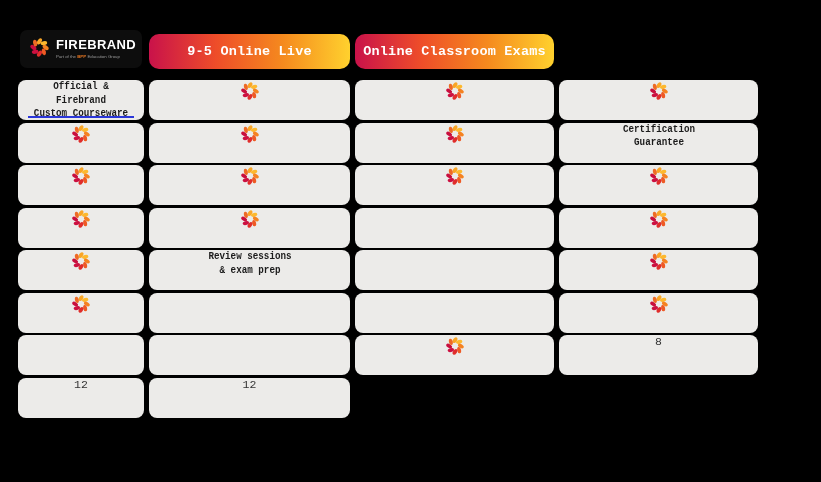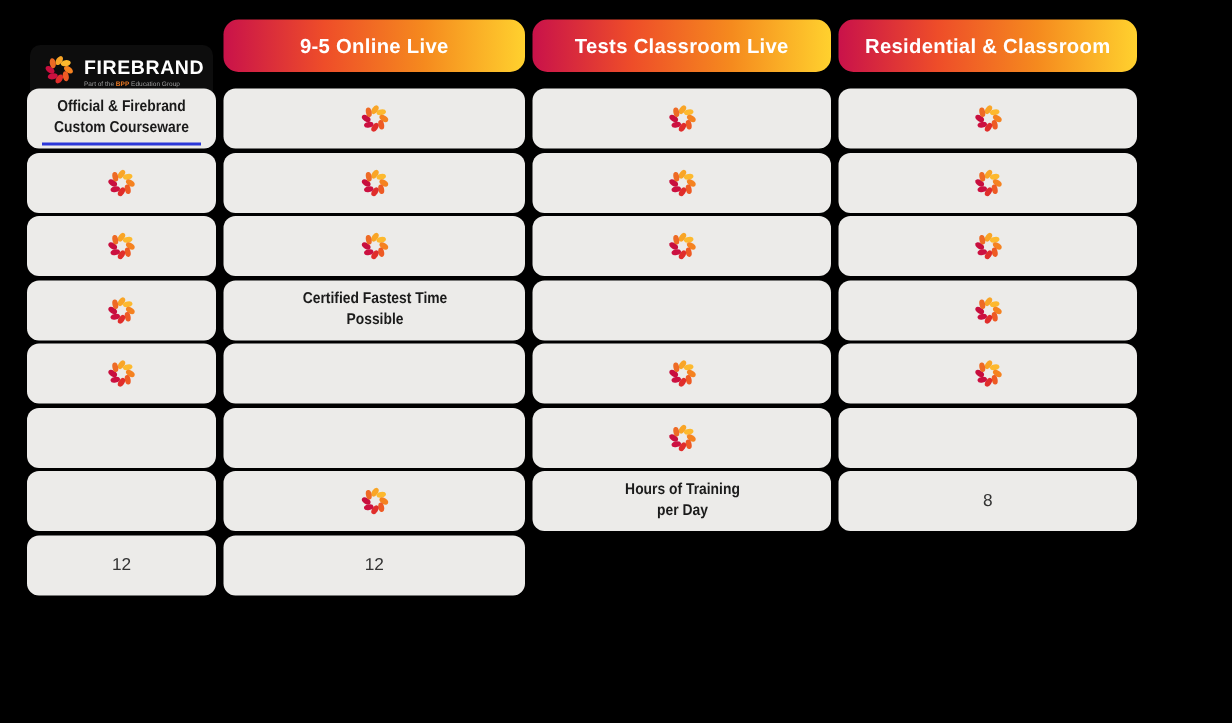--- a/index.html
+++ b/index.html
@@ -20,39 +20,39 @@
   }
   .brand-text{display:flex;flex-direction:column;justify-content:center;}
   .brand-name{color:#fff;font-weight:bold;font-size:13px;letter-spacing:.4px;line-height:1.1;}
   .brand-tagline{
     font-size:7px;color:#9b9b9b;white-space:nowrap;line-height:1;
     transform:scale(.62);transform-origin:left top;margin-top:1px;height:6px;
   }
   .brand-tagline b{color:var(--bpp,#e87722);font-weight:bold;}
 
   
-  .table{position:absolute;left:18px;top:13px;width:740px;}
+  .table{position:absolute;left:18px;top:34px;width:740px;font-family:Liberation Mono, monospace;}
   .header-row{
     display:grid;grid-template-columns:126px 201px 199px 199px;column-gap:5px;height:35px;
   }
   .pill{
     background:var(--pill,linear-gradient(90deg,#c9124a,#ee4d29,#f58a1e,#ffd12e));
     border-radius:10px;
     display:flex;align-items:center;justify-content:center;
     color:var(--headtext,#fff);font-weight:bold;font-size:13.5px;letter-spacing:.2px;
   }
   .grid{
     margin-top:11px;
     display:grid;grid-template-columns:126px 201px 199px 199px;
     column-gap:5px;grid-auto-rows:40px;row-gap:2.5px;
   }
   .cell{
     background:var(--cell,#ecebe9);
     border-radius:8px;
-    display:flex;align-items:center;justify-content:center;
+    display:flex;justify-content:center;
   }
   .label-cell{position:relative;color:var(--label,#1b1b1b);}
   .label-cell span{
     display:block;width:140px;text-align:center;
     font-weight:bold;font-size:10.5px;line-height:1.3;
     white-space:pre-line;
     transform:scaleX(.88);transform-origin:center;
   }
   .underline{
     position:absolute;left:10px;right:10px;bottom:2px;height:1.6px;
@@ -106,22 +106,21 @@
         <b>BPP</b>
         <span>Education Group</span>
       </div>
     </div>
   </div>
 
   <div class="table">
     <div class="header-row" id="header-row">
       <div class="spacer"></div>
     <div class="pill">9-5 Online Live</div>
-        <div class="pill">Tests Classroom Live</div>
-        <div class="pill">Residential &amp; Classroom</div>
+        <div class="pill">Online Classroom Exams</div>
       </div>
     <div class="grid" id="grid">
         <div class="cell label-cell">
           <span>Official &amp; Firebrand
 Custom Courseware</span>
           <div class="underline"></div>
         </div>
         <div class="cell value-cell">
           <svg viewBox="0 0 24 24" width="22" height="22">
             <g transform="rotate(0 12 12)">
@@ -283,191 +282,190 @@
               <ellipse cx="12" cy="5.6" rx="2.1" ry="3.5" transform="rotate(34 12 5.6)" fill="#cc1040"></ellipse>
             </g>
             <g transform="rotate(270 12 12)">
               <ellipse cx="12" cy="5.6" rx="2.1" ry="3.5" transform="rotate(34 12 5.6)" fill="#c80e3e"></ellipse>
             </g>
             <g transform="rotate(315 12 12)">
               <ellipse cx="12" cy="5.6" rx="2.1" ry="3.5" transform="rotate(34 12 5.6)" fill="#ee6a25"></ellipse>
             </g>
           </svg>
         </div>
-        <div class="cell value-cell">
-          <svg viewBox="0 0 24 24" width="22" height="22">
-            <g transform="rotate(0 12 12)">
-              <ellipse cx="12" cy="5.6" rx="2.1" ry="3.5" transform="rotate(34 12 5.6)" fill="#f9a526"></ellipse>
-            </g>
-            <g transform="rotate(45 12 12)">
-              <ellipse cx="12" cy="5.6" rx="2.1" ry="3.5" transform="rotate(34 12 5.6)" fill="#fdb92e"></ellipse>
-            </g>
-            <g transform="rotate(90 12 12)">
-              <ellipse cx="12" cy="5.6" rx="2.1" ry="3.5" transform="rotate(34 12 5.6)" fill="#f58220"></ellipse>
-            </g>
-            <g transform="rotate(135 12 12)">
-              <ellipse cx="12" cy="5.6" rx="2.1" ry="3.5" transform="rotate(34 12 5.6)" fill="#ee5a24"></ellipse>
-            </g>
-            <g transform="rotate(180 12 12)">
-              <ellipse cx="12" cy="5.6" rx="2.1" ry="3.5" transform="rotate(34 12 5.6)" fill="#e02d2b"></ellipse>
-            </g>
-            <g transform="rotate(225 12 12)">
-              <ellipse cx="12" cy="5.6" rx="2.1" ry="3.5" transform="rotate(34 12 5.6)" fill="#cc1040"></ellipse>
-            </g>
-            <g transform="rotate(270 12 12)">
-              <ellipse cx="12" cy="5.6" rx="2.1" ry="3.5" transform="rotate(34 12 5.6)" fill="#c80e3e"></ellipse>
-            </g>
-            <g transform="rotate(315 12 12)">
-              <ellipse cx="12" cy="5.6" rx="2.1" ry="3.5" transform="rotate(34 12 5.6)" fill="#ee6a25"></ellipse>
-            </g>
-          </svg>
-        </div>
-        <div class="cell value-cell">
-          <svg viewBox="0 0 24 24" width="22" height="22">
-            <g transform="rotate(0 12 12)">
-              <ellipse cx="12" cy="5.6" rx="2.1" ry="3.5" transform="rotate(34 12 5.6)" fill="#f9a526"></ellipse>
-            </g>
-            <g transform="rotate(45 12 12)">
-              <ellipse cx="12" cy="5.6" rx="2.1" ry="3.5" transform="rotate(34 12 5.6)" fill="#fdb92e"></ellipse>
-            </g>
-            <g transform="rotate(90 12 12)">
-              <ellipse cx="12" cy="5.6" rx="2.1" ry="3.5" transform="rotate(34 12 5.6)" fill="#f58220"></ellipse>
-            </g>
-            <g transform="rotate(135 12 12)">
-              <ellipse cx="12" cy="5.6" rx="2.1" ry="3.5" transform="rotate(34 12 5.6)" fill="#ee5a24"></ellipse>
-            </g>
-            <g transform="rotate(180 12 12)">
-              <ellipse cx="12" cy="5.6" rx="2.1" ry="3.5" transform="rotate(34 12 5.6)" fill="#e02d2b"></ellipse>
-            </g>
-            <g transform="rotate(225 12 12)">
-              <ellipse cx="12" cy="5.6" rx="2.1" ry="3.5" transform="rotate(34 12 5.6)" fill="#cc1040"></ellipse>
-            </g>
-            <g transform="rotate(270 12 12)">
-              <ellipse cx="12" cy="5.6" rx="2.1" ry="3.5" transform="rotate(34 12 5.6)" fill="#c80e3e"></ellipse>
-            </g>
-            <g transform="rotate(315 12 12)">
-              <ellipse cx="12" cy="5.6" rx="2.1" ry="3.5" transform="rotate(34 12 5.6)" fill="#ee6a25"></ellipse>
-            </g>
-          </svg>
-        </div>
-        <div class="cell value-cell">
-          <svg viewBox="0 0 24 24" width="22" height="22">
-            <g transform="rotate(0 12 12)">
-              <ellipse cx="12" cy="5.6" rx="2.1" ry="3.5" transform="rotate(34 12 5.6)" fill="#f9a526"></ellipse>
-            </g>
-            <g transform="rotate(45 12 12)">
-              <ellipse cx="12" cy="5.6" rx="2.1" ry="3.5" transform="rotate(34 12 5.6)" fill="#fdb92e"></ellipse>
-            </g>
-            <g transform="rotate(90 12 12)">
-              <ellipse cx="12" cy="5.6" rx="2.1" ry="3.5" transform="rotate(34 12 5.6)" fill="#f58220"></ellipse>
-            </g>
-            <g transform="rotate(135 12 12)">
-              <ellipse cx="12" cy="5.6" rx="2.1" ry="3.5" transform="rotate(34 12 5.6)" fill="#ee5a24"></ellipse>
-            </g>
-            <g transform="rotate(180 12 12)">
-              <ellipse cx="12" cy="5.6" rx="2.1" ry="3.5" transform="rotate(34 12 5.6)" fill="#e02d2b"></ellipse>
-            </g>
-            <g transform="rotate(225 12 12)">
-              <ellipse cx="12" cy="5.6" rx="2.1" ry="3.5" transform="rotate(34 12 5.6)" fill="#cc1040"></ellipse>
-            </g>
-            <g transform="rotate(270 12 12)">
-              <ellipse cx="12" cy="5.6" rx="2.1" ry="3.5" transform="rotate(34 12 5.6)" fill="#c80e3e"></ellipse>
-            </g>
-            <g transform="rotate(315 12 12)">
-              <ellipse cx="12" cy="5.6" rx="2.1" ry="3.5" transform="rotate(34 12 5.6)" fill="#ee6a25"></ellipse>
-            </g>
-          </svg>
-        </div>
-        <div class="cell value-cell">
-          <svg viewBox="0 0 24 24" width="22" height="22">
-            <g transform="rotate(0 12 12)">
-              <ellipse cx="12" cy="5.6" rx="2.1" ry="3.5" transform="rotate(34 12 5.6)" fill="#f9a526"></ellipse>
-            </g>
-            <g transform="rotate(45 12 12)">
-              <ellipse cx="12" cy="5.6" rx="2.1" ry="3.5" transform="rotate(34 12 5.6)" fill="#fdb92e"></ellipse>
-            </g>
-            <g transform="rotate(90 12 12)">
-              <ellipse cx="12" cy="5.6" rx="2.1" ry="3.5" transform="rotate(34 12 5.6)" fill="#f58220"></ellipse>
-            </g>
-            <g transform="rotate(135 12 12)">
-              <ellipse cx="12" cy="5.6" rx="2.1" ry="3.5" transform="rotate(34 12 5.6)" fill="#ee5a24"></ellipse>
-            </g>
-            <g transform="rotate(180 12 12)">
-              <ellipse cx="12" cy="5.6" rx="2.1" ry="3.5" transform="rotate(34 12 5.6)" fill="#e02d2b"></ellipse>
-            </g>
-            <g transform="rotate(225 12 12)">
-              <ellipse cx="12" cy="5.6" rx="2.1" ry="3.5" transform="rotate(34 12 5.6)" fill="#cc1040"></ellipse>
-            </g>
-            <g transform="rotate(270 12 12)">
-              <ellipse cx="12" cy="5.6" rx="2.1" ry="3.5" transform="rotate(34 12 5.6)" fill="#c80e3e"></ellipse>
-            </g>
-            <g transform="rotate(315 12 12)">
-              <ellipse cx="12" cy="5.6" rx="2.1" ry="3.5" transform="rotate(34 12 5.6)" fill="#ee6a25"></ellipse>
-            </g>
-          </svg>
-        </div>
-        <div class="cell value-cell">
-          <svg viewBox="0 0 24 24" width="22" height="22">
-            <g transform="rotate(0 12 12)">
-              <ellipse cx="12" cy="5.6" rx="2.1" ry="3.5" transform="rotate(34 12 5.6)" fill="#f9a526"></ellipse>
-            </g>
-            <g transform="rotate(45 12 12)">
-              <ellipse cx="12" cy="5.6" rx="2.1" ry="3.5" transform="rotate(34 12 5.6)" fill="#fdb92e"></ellipse>
-            </g>
-            <g transform="rotate(90 12 12)">
-              <ellipse cx="12" cy="5.6" rx="2.1" ry="3.5" transform="rotate(34 12 5.6)" fill="#f58220"></ellipse>
-            </g>
-            <g transform="rotate(135 12 12)">
-              <ellipse cx="12" cy="5.6" rx="2.1" ry="3.5" transform="rotate(34 12 5.6)" fill="#ee5a24"></ellipse>
-            </g>
-            <g transform="rotate(180 12 12)">
-              <ellipse cx="12" cy="5.6" rx="2.1" ry="3.5" transform="rotate(34 12 5.6)" fill="#e02d2b"></ellipse>
-            </g>
-            <g transform="rotate(225 12 12)">
-              <ellipse cx="12" cy="5.6" rx="2.1" ry="3.5" transform="rotate(34 12 5.6)" fill="#cc1040"></ellipse>
-            </g>
-            <g transform="rotate(270 12 12)">
-              <ellipse cx="12" cy="5.6" rx="2.1" ry="3.5" transform="rotate(34 12 5.6)" fill="#c80e3e"></ellipse>
-            </g>
-            <g transform="rotate(315 12 12)">
-              <ellipse cx="12" cy="5.6" rx="2.1" ry="3.5" transform="rotate(34 12 5.6)" fill="#ee6a25"></ellipse>
-            </g>
-          </svg>
-        </div>
-        <div class="cell value-cell">
-          <svg viewBox="0 0 24 24" width="22" height="22">
-            <g transform="rotate(0 12 12)">
-              <ellipse cx="12" cy="5.6" rx="2.1" ry="3.5" transform="rotate(34 12 5.6)" fill="#f9a526"></ellipse>
-            </g>
-            <g transform="rotate(45 12 12)">
-              <ellipse cx="12" cy="5.6" rx="2.1" ry="3.5" transform="rotate(34 12 5.6)" fill="#fdb92e"></ellipse>
-            </g>
-            <g transform="rotate(90 12 12)">
-              <ellipse cx="12" cy="5.6" rx="2.1" ry="3.5" transform="rotate(34 12 5.6)" fill="#f58220"></ellipse>
-            </g>
-            <g transform="rotate(135 12 12)">
-              <ellipse cx="12" cy="5.6" rx="2.1" ry="3.5" transform="rotate(34 12 5.6)" fill="#ee5a24"></ellipse>
-            </g>
-            <g transform="rotate(180 12 12)">
-              <ellipse cx="12" cy="5.6" rx="2.1" ry="3.5" transform="rotate(34 12 5.6)" fill="#e02d2b"></ellipse>
-            </g>
-            <g transform="rotate(225 12 12)">
-              <ellipse cx="12" cy="5.6" rx="2.1" ry="3.5" transform="rotate(34 12 5.6)" fill="#cc1040"></ellipse>
-            </g>
-            <g transform="rotate(270 12 12)">
-              <ellipse cx="12" cy="5.6" rx="2.1" ry="3.5" transform="rotate(34 12 5.6)" fill="#c80e3e"></ellipse>
-            </g>
-            <g transform="rotate(315 12 12)">
-              <ellipse cx="12" cy="5.6" rx="2.1" ry="3.5" transform="rotate(34 12 5.6)" fill="#ee6a25"></ellipse>
-            </g>
-          </svg>
-        </div>
         <div class="cell label-cell">
-          <span>Certified Fastest Time
-Possible</span>
+          <span>Certification Guarantee</span>
+        </div>
+        <div class="cell value-cell">
+          <svg viewBox="0 0 24 24" width="22" height="22">
+            <g transform="rotate(0 12 12)">
+              <ellipse cx="12" cy="5.6" rx="2.1" ry="3.5" transform="rotate(34 12 5.6)" fill="#f9a526"></ellipse>
+            </g>
+            <g transform="rotate(45 12 12)">
+              <ellipse cx="12" cy="5.6" rx="2.1" ry="3.5" transform="rotate(34 12 5.6)" fill="#fdb92e"></ellipse>
+            </g>
+            <g transform="rotate(90 12 12)">
+              <ellipse cx="12" cy="5.6" rx="2.1" ry="3.5" transform="rotate(34 12 5.6)" fill="#f58220"></ellipse>
+            </g>
+            <g transform="rotate(135 12 12)">
+              <ellipse cx="12" cy="5.6" rx="2.1" ry="3.5" transform="rotate(34 12 5.6)" fill="#ee5a24"></ellipse>
+            </g>
+            <g transform="rotate(180 12 12)">
+              <ellipse cx="12" cy="5.6" rx="2.1" ry="3.5" transform="rotate(34 12 5.6)" fill="#e02d2b"></ellipse>
+            </g>
+            <g transform="rotate(225 12 12)">
+              <ellipse cx="12" cy="5.6" rx="2.1" ry="3.5" transform="rotate(34 12 5.6)" fill="#cc1040"></ellipse>
+            </g>
+            <g transform="rotate(270 12 12)">
+              <ellipse cx="12" cy="5.6" rx="2.1" ry="3.5" transform="rotate(34 12 5.6)" fill="#c80e3e"></ellipse>
+            </g>
+            <g transform="rotate(315 12 12)">
+              <ellipse cx="12" cy="5.6" rx="2.1" ry="3.5" transform="rotate(34 12 5.6)" fill="#ee6a25"></ellipse>
+            </g>
+          </svg>
+        </div>
+        <div class="cell value-cell">
+          <svg viewBox="0 0 24 24" width="22" height="22">
+            <g transform="rotate(0 12 12)">
+              <ellipse cx="12" cy="5.6" rx="2.1" ry="3.5" transform="rotate(34 12 5.6)" fill="#f9a526"></ellipse>
+            </g>
+            <g transform="rotate(45 12 12)">
+              <ellipse cx="12" cy="5.6" rx="2.1" ry="3.5" transform="rotate(34 12 5.6)" fill="#fdb92e"></ellipse>
+            </g>
+            <g transform="rotate(90 12 12)">
+              <ellipse cx="12" cy="5.6" rx="2.1" ry="3.5" transform="rotate(34 12 5.6)" fill="#f58220"></ellipse>
+            </g>
+            <g transform="rotate(135 12 12)">
+              <ellipse cx="12" cy="5.6" rx="2.1" ry="3.5" transform="rotate(34 12 5.6)" fill="#ee5a24"></ellipse>
+            </g>
+            <g transform="rotate(180 12 12)">
+              <ellipse cx="12" cy="5.6" rx="2.1" ry="3.5" transform="rotate(34 12 5.6)" fill="#e02d2b"></ellipse>
+            </g>
+            <g transform="rotate(225 12 12)">
+              <ellipse cx="12" cy="5.6" rx="2.1" ry="3.5" transform="rotate(34 12 5.6)" fill="#cc1040"></ellipse>
+            </g>
+            <g transform="rotate(270 12 12)">
+              <ellipse cx="12" cy="5.6" rx="2.1" ry="3.5" transform="rotate(34 12 5.6)" fill="#c80e3e"></ellipse>
+            </g>
+            <g transform="rotate(315 12 12)">
+              <ellipse cx="12" cy="5.6" rx="2.1" ry="3.5" transform="rotate(34 12 5.6)" fill="#ee6a25"></ellipse>
+            </g>
+          </svg>
+        </div>
+        <div class="cell value-cell">
+          <svg viewBox="0 0 24 24" width="22" height="22">
+            <g transform="rotate(0 12 12)">
+              <ellipse cx="12" cy="5.6" rx="2.1" ry="3.5" transform="rotate(34 12 5.6)" fill="#f9a526"></ellipse>
+            </g>
+            <g transform="rotate(45 12 12)">
+              <ellipse cx="12" cy="5.6" rx="2.1" ry="3.5" transform="rotate(34 12 5.6)" fill="#fdb92e"></ellipse>
+            </g>
+            <g transform="rotate(90 12 12)">
+              <ellipse cx="12" cy="5.6" rx="2.1" ry="3.5" transform="rotate(34 12 5.6)" fill="#f58220"></ellipse>
+            </g>
+            <g transform="rotate(135 12 12)">
+              <ellipse cx="12" cy="5.6" rx="2.1" ry="3.5" transform="rotate(34 12 5.6)" fill="#ee5a24"></ellipse>
+            </g>
+            <g transform="rotate(180 12 12)">
+              <ellipse cx="12" cy="5.6" rx="2.1" ry="3.5" transform="rotate(34 12 5.6)" fill="#e02d2b"></ellipse>
+            </g>
+            <g transform="rotate(225 12 12)">
+              <ellipse cx="12" cy="5.6" rx="2.1" ry="3.5" transform="rotate(34 12 5.6)" fill="#cc1040"></ellipse>
+            </g>
+            <g transform="rotate(270 12 12)">
+              <ellipse cx="12" cy="5.6" rx="2.1" ry="3.5" transform="rotate(34 12 5.6)" fill="#c80e3e"></ellipse>
+            </g>
+            <g transform="rotate(315 12 12)">
+              <ellipse cx="12" cy="5.6" rx="2.1" ry="3.5" transform="rotate(34 12 5.6)" fill="#ee6a25"></ellipse>
+            </g>
+          </svg>
+        </div>
+        <div class="cell value-cell">
+          <svg viewBox="0 0 24 24" width="22" height="22">
+            <g transform="rotate(0 12 12)">
+              <ellipse cx="12" cy="5.6" rx="2.1" ry="3.5" transform="rotate(34 12 5.6)" fill="#f9a526"></ellipse>
+            </g>
+            <g transform="rotate(45 12 12)">
+              <ellipse cx="12" cy="5.6" rx="2.1" ry="3.5" transform="rotate(34 12 5.6)" fill="#fdb92e"></ellipse>
+            </g>
+            <g transform="rotate(90 12 12)">
+              <ellipse cx="12" cy="5.6" rx="2.1" ry="3.5" transform="rotate(34 12 5.6)" fill="#f58220"></ellipse>
+            </g>
+            <g transform="rotate(135 12 12)">
+              <ellipse cx="12" cy="5.6" rx="2.1" ry="3.5" transform="rotate(34 12 5.6)" fill="#ee5a24"></ellipse>
+            </g>
+            <g transform="rotate(180 12 12)">
+              <ellipse cx="12" cy="5.6" rx="2.1" ry="3.5" transform="rotate(34 12 5.6)" fill="#e02d2b"></ellipse>
+            </g>
+            <g transform="rotate(225 12 12)">
+              <ellipse cx="12" cy="5.6" rx="2.1" ry="3.5" transform="rotate(34 12 5.6)" fill="#cc1040"></ellipse>
+            </g>
+            <g transform="rotate(270 12 12)">
+              <ellipse cx="12" cy="5.6" rx="2.1" ry="3.5" transform="rotate(34 12 5.6)" fill="#c80e3e"></ellipse>
+            </g>
+            <g transform="rotate(315 12 12)">
+              <ellipse cx="12" cy="5.6" rx="2.1" ry="3.5" transform="rotate(34 12 5.6)" fill="#ee6a25"></ellipse>
+            </g>
+          </svg>
+        </div>
+        <div class="cell value-cell">
+          <svg viewBox="0 0 24 24" width="22" height="22">
+            <g transform="rotate(0 12 12)">
+              <ellipse cx="12" cy="5.6" rx="2.1" ry="3.5" transform="rotate(34 12 5.6)" fill="#f9a526"></ellipse>
+            </g>
+            <g transform="rotate(45 12 12)">
+              <ellipse cx="12" cy="5.6" rx="2.1" ry="3.5" transform="rotate(34 12 5.6)" fill="#fdb92e"></ellipse>
+            </g>
+            <g transform="rotate(90 12 12)">
+              <ellipse cx="12" cy="5.6" rx="2.1" ry="3.5" transform="rotate(34 12 5.6)" fill="#f58220"></ellipse>
+            </g>
+            <g transform="rotate(135 12 12)">
+              <ellipse cx="12" cy="5.6" rx="2.1" ry="3.5" transform="rotate(34 12 5.6)" fill="#ee5a24"></ellipse>
+            </g>
+            <g transform="rotate(180 12 12)">
+              <ellipse cx="12" cy="5.6" rx="2.1" ry="3.5" transform="rotate(34 12 5.6)" fill="#e02d2b"></ellipse>
+            </g>
+            <g transform="rotate(225 12 12)">
+              <ellipse cx="12" cy="5.6" rx="2.1" ry="3.5" transform="rotate(34 12 5.6)" fill="#cc1040"></ellipse>
+            </g>
+            <g transform="rotate(270 12 12)">
+              <ellipse cx="12" cy="5.6" rx="2.1" ry="3.5" transform="rotate(34 12 5.6)" fill="#c80e3e"></ellipse>
+            </g>
+            <g transform="rotate(315 12 12)">
+              <ellipse cx="12" cy="5.6" rx="2.1" ry="3.5" transform="rotate(34 12 5.6)" fill="#ee6a25"></ellipse>
+            </g>
+          </svg>
+        </div>
+        <div class="cell value-cell">
+          <svg viewBox="0 0 24 24" width="22" height="22">
+            <g transform="rotate(0 12 12)">
+              <ellipse cx="12" cy="5.6" rx="2.1" ry="3.5" transform="rotate(34 12 5.6)" fill="#f9a526"></ellipse>
+            </g>
+            <g transform="rotate(45 12 12)">
+              <ellipse cx="12" cy="5.6" rx="2.1" ry="3.5" transform="rotate(34 12 5.6)" fill="#fdb92e"></ellipse>
+            </g>
+            <g transform="rotate(90 12 12)">
+              <ellipse cx="12" cy="5.6" rx="2.1" ry="3.5" transform="rotate(34 12 5.6)" fill="#f58220"></ellipse>
+            </g>
+            <g transform="rotate(135 12 12)">
+              <ellipse cx="12" cy="5.6" rx="2.1" ry="3.5" transform="rotate(34 12 5.6)" fill="#ee5a24"></ellipse>
+            </g>
+            <g transform="rotate(180 12 12)">
+              <ellipse cx="12" cy="5.6" rx="2.1" ry="3.5" transform="rotate(34 12 5.6)" fill="#e02d2b"></ellipse>
+            </g>
+            <g transform="rotate(225 12 12)">
+              <ellipse cx="12" cy="5.6" rx="2.1" ry="3.5" transform="rotate(34 12 5.6)" fill="#cc1040"></ellipse>
+            </g>
+            <g transform="rotate(270 12 12)">
+              <ellipse cx="12" cy="5.6" rx="2.1" ry="3.5" transform="rotate(34 12 5.6)" fill="#c80e3e"></ellipse>
+            </g>
+            <g transform="rotate(315 12 12)">
+              <ellipse cx="12" cy="5.6" rx="2.1" ry="3.5" transform="rotate(34 12 5.6)" fill="#ee6a25"></ellipse>
+            </g>
+          </svg>
         </div>
         <div class="cell value-cell"></div>
         <div class="cell value-cell">
           <svg viewBox="0 0 24 24" width="22" height="22">
             <g transform="rotate(0 12 12)">
               <ellipse cx="12" cy="5.6" rx="2.1" ry="3.5" transform="rotate(34 12 5.6)" fill="#f9a526"></ellipse>
             </g>
             <g transform="rotate(45 12 12)">
               <ellipse cx="12" cy="5.6" rx="2.1" ry="3.5" transform="rotate(34 12 5.6)" fill="#fdb92e"></ellipse>
             </g>
@@ -511,20 +509,24 @@
             <g transform="rotate(225 12 12)">
               <ellipse cx="12" cy="5.6" rx="2.1" ry="3.5" transform="rotate(34 12 5.6)" fill="#cc1040"></ellipse>
             </g>
             <g transform="rotate(270 12 12)">
               <ellipse cx="12" cy="5.6" rx="2.1" ry="3.5" transform="rotate(34 12 5.6)" fill="#c80e3e"></ellipse>
             </g>
             <g transform="rotate(315 12 12)">
               <ellipse cx="12" cy="5.6" rx="2.1" ry="3.5" transform="rotate(34 12 5.6)" fill="#ee6a25"></ellipse>
             </g>
           </svg>
+        </div>
+        <div class="cell label-cell">
+          <span>Review sessions
+&amp; exam prep</span>
         </div>
         <div class="cell value-cell"></div>
         <div class="cell value-cell">
           <svg viewBox="0 0 24 24" width="22" height="22">
             <g transform="rotate(0 12 12)">
               <ellipse cx="12" cy="5.6" rx="2.1" ry="3.5" transform="rotate(34 12 5.6)" fill="#f9a526"></ellipse>
             </g>
             <g transform="rotate(45 12 12)">
               <ellipse cx="12" cy="5.6" rx="2.1" ry="3.5" transform="rotate(34 12 5.6)" fill="#fdb92e"></ellipse>
             </g>
@@ -629,24 +631,20 @@
               <ellipse cx="12" cy="5.6" rx="2.1" ry="3.5" transform="rotate(34 12 5.6)" fill="#cc1040"></ellipse>
             </g>
             <g transform="rotate(270 12 12)">
               <ellipse cx="12" cy="5.6" rx="2.1" ry="3.5" transform="rotate(34 12 5.6)" fill="#c80e3e"></ellipse>
             </g>
             <g transform="rotate(315 12 12)">
               <ellipse cx="12" cy="5.6" rx="2.1" ry="3.5" transform="rotate(34 12 5.6)" fill="#ee6a25"></ellipse>
             </g>
           </svg>
         </div>
-        <div class="cell label-cell">
-          <span>Hours of Training
-per Day</span>
-        </div>
         <div class="cell value-cell">
           <span class="num">8</span>
         </div>
         <div class="cell value-cell">
           <span class="num">12</span>
         </div>
         <div class="cell value-cell">
           <span class="num">12</span>
         </div>
       </div>

